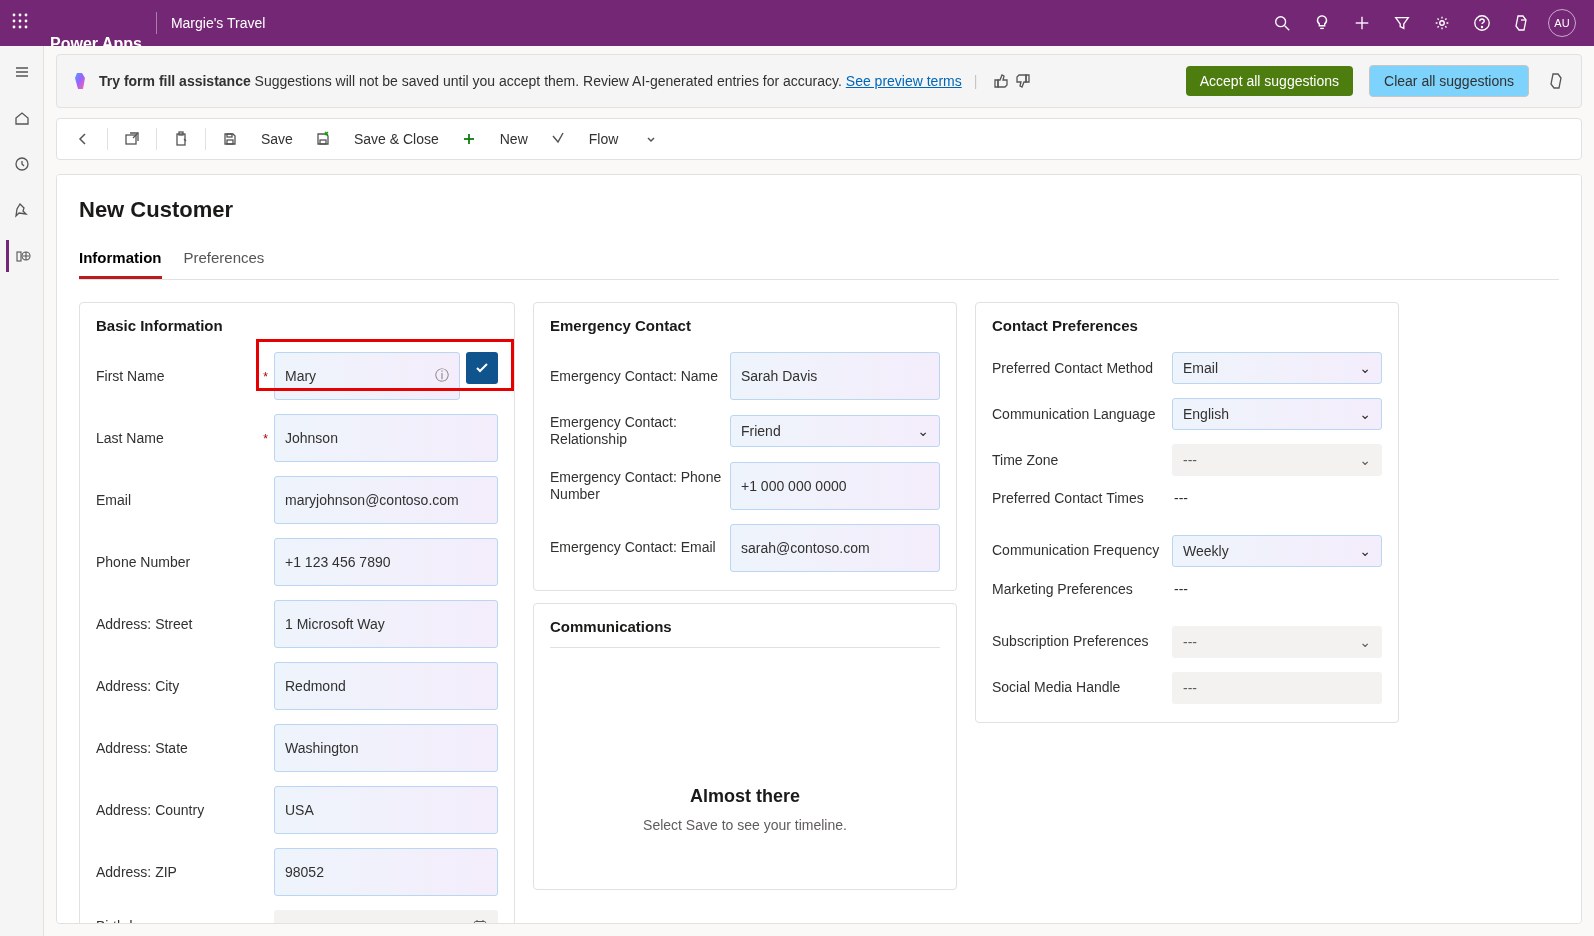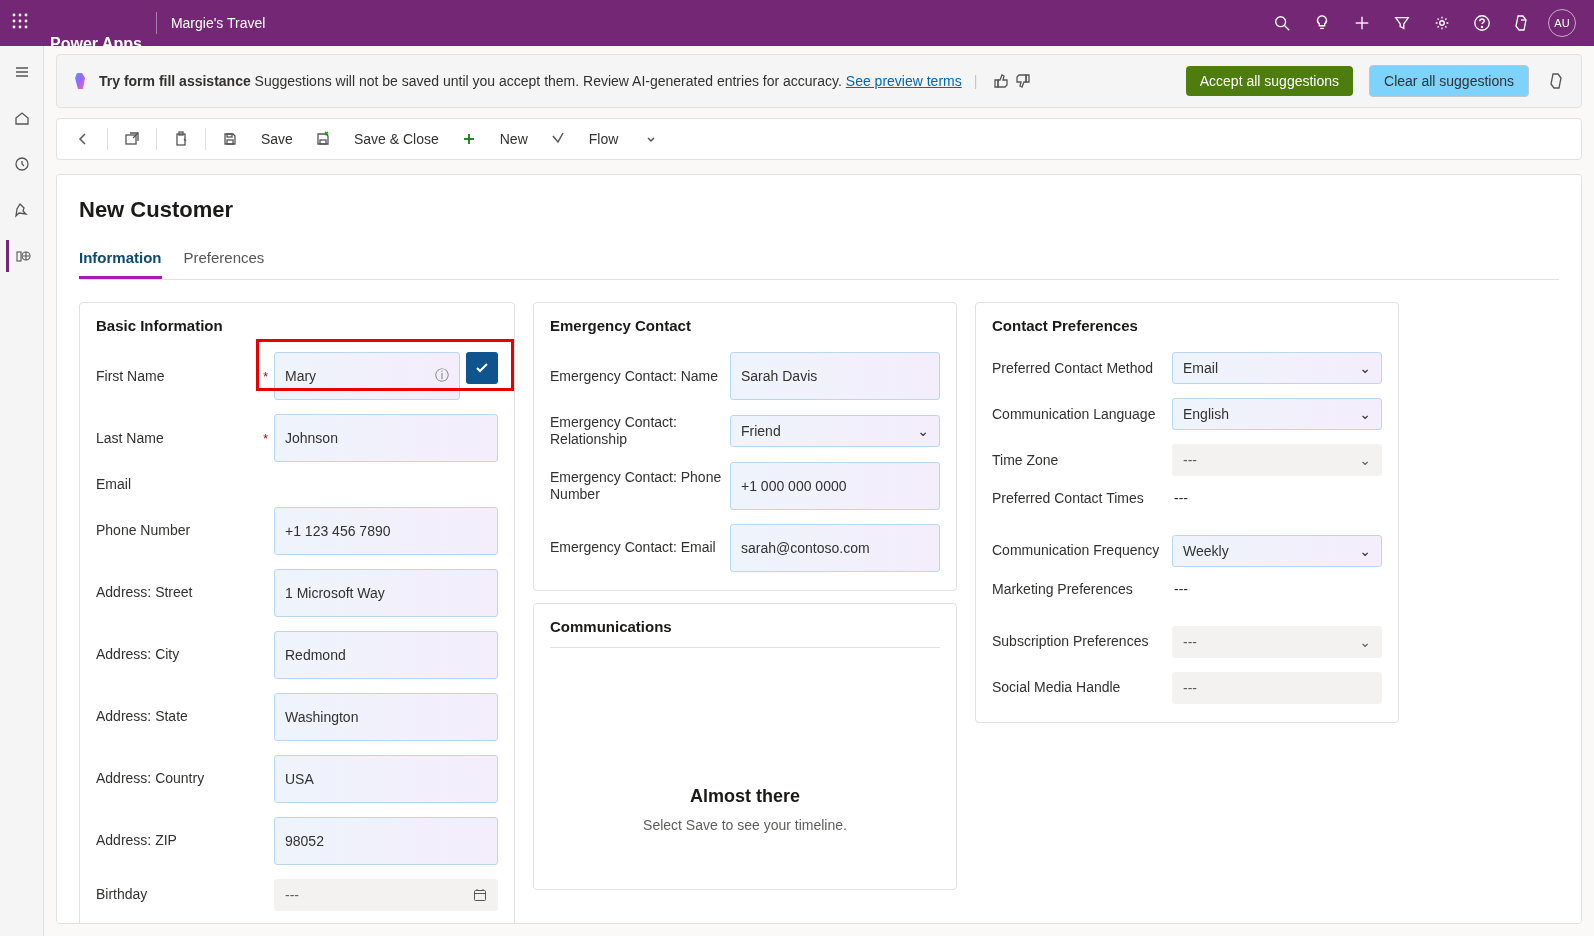--- a/index.html
+++ b/index.html
@@ -38,21 +38,21 @@
   
   .cmdbar { background:white; border:1px solid #e1e1e1; border-radius:4px; margin:10px 12px 0 12px; padding:6px 10px; display:flex; align-items:center; gap:6px; font-size:14px; color:#323130; }
   .cmdbar .cmd { display:flex; align-items:center; gap:23px; padding:6px 8px; cursor:pointer; border-radius:3px; }
   .cmdbar .vsep { width:1px; height:22px; background:#e1e1e1; margin:0 2px; }
 
   
   .page { background:white; border:1px solid #e1e1e1; border-radius:4px; margin:14px 12px 12px 12px; flex:1; padding:22px 22px 0 22px; overflow:auto; }
   .page h1 { font-size:22px; font-weight:600; color:#1b1a19; margin-bottom:26px; }
   .tabs { display:flex; gap:22px; border-bottom:1px solid #e1e1e1; margin-bottom:22px; }
   .tab { font-size:15px; color:#555; padding-bottom:10px; cursor:pointer; }
-  .tab.active { color:#0c4a6e; font-weight:600; border-bottom:3px solid #a21caf; }
+  .tab.active { color:#000000; font-weight:600; border-bottom:3px solid #b91c1c; }
 
   .cols { display:flex; gap:18px; align-items:flex-start; }
   .card { background:white; border:1px solid #e1e1e1; border-radius:4px; padding:14px 16px 18px 16px; }
   .card h2 { font-size:15px; font-weight:600; color:#1b1a19; margin-bottom:18px; }
   .col1 { width:436px; }
   .col2 { width:424px; display:flex; flex-direction:column; gap:12px; }
   .col3 { width:424px; }
 
   .field { display:flex; align-items:center; margin-bottom:14px; gap:8px; }
   .field .lbl { width:165px; font-size:14px; color:#323130; flex-shrink:0; position:relative; line-height:1.2; }
@@ -310,20 +310,25 @@
           <div class="field">
               <div class="lbl req">Last Name</div>
               <div class="ctrl">
                 <div class="sugg-input">
                   <span>Johnson</span>
                 </div>
               </div>
             </div>
           <div class="field">
               <div class="lbl">Email</div>
+              <div class="ctrl">
+                <div class="sugg-input">
+                  <span>maryjohnson@contoso.com</span>
+                </div>
+              </div>
             </div>
           <div class="field">
               <div class="lbl">Phone Number</div>
               <div class="ctrl">
                 <div class="sugg-input">
                   <span>+1 123 456 7890</span>
                 </div>
               </div>
             </div>
           <div class="field">

